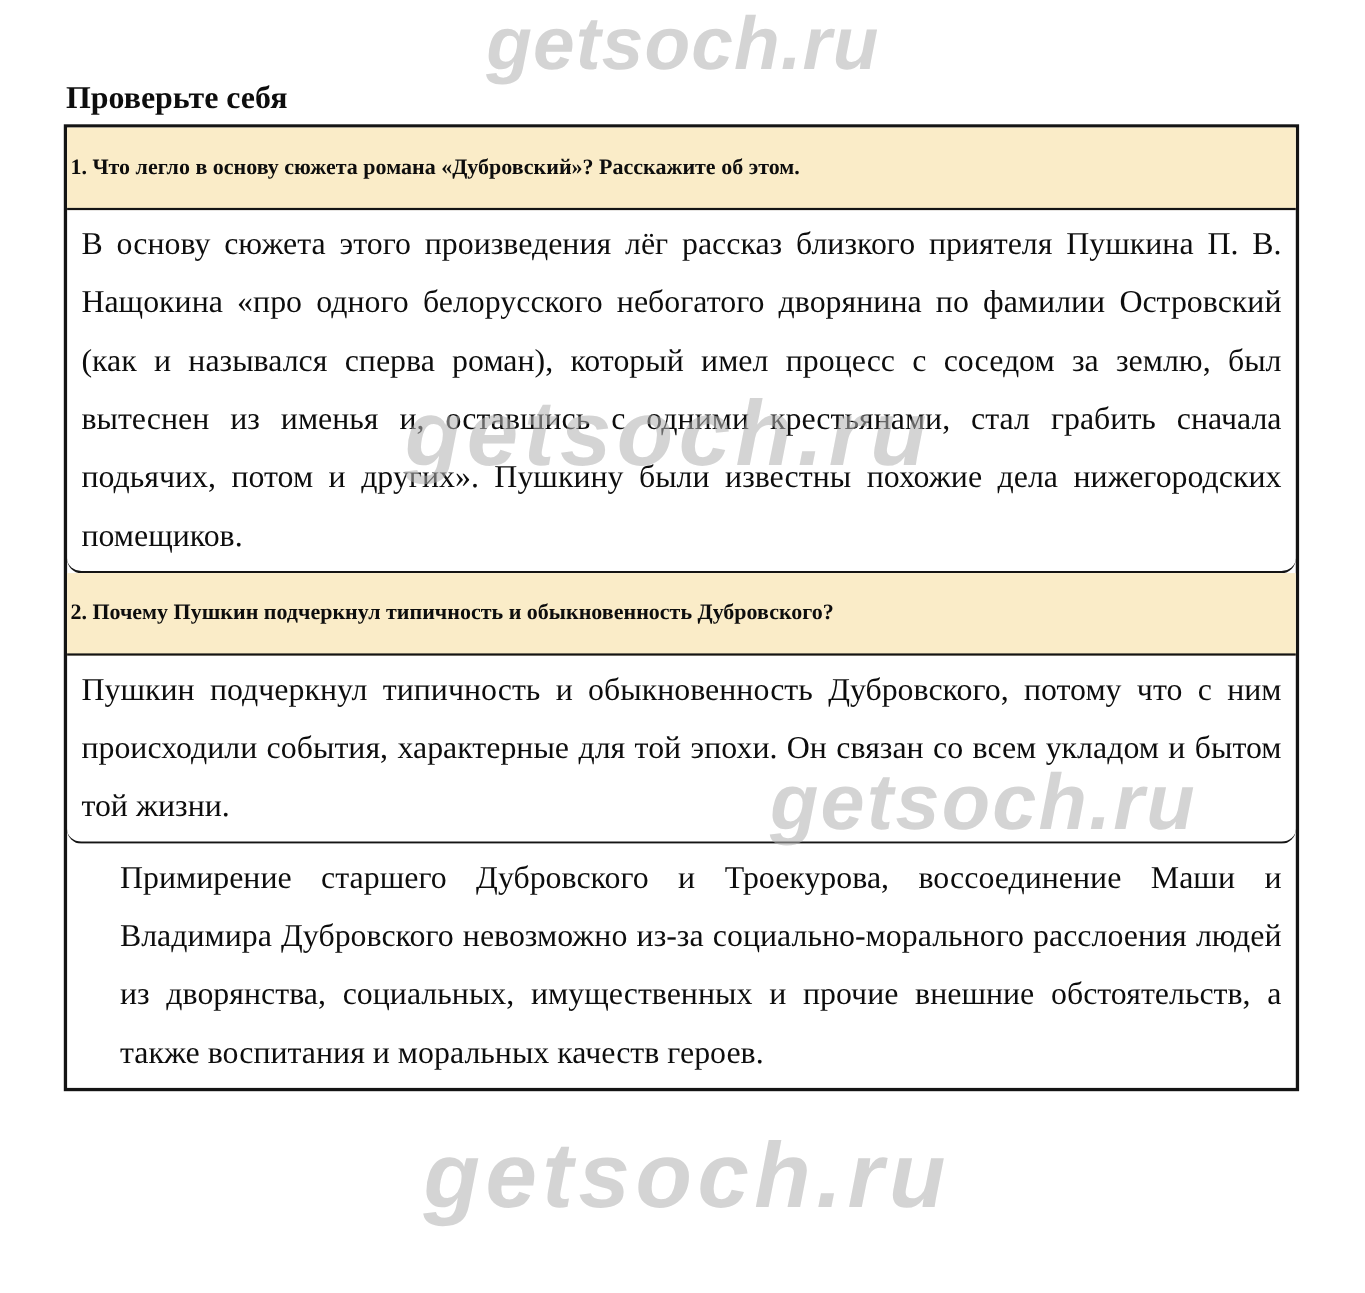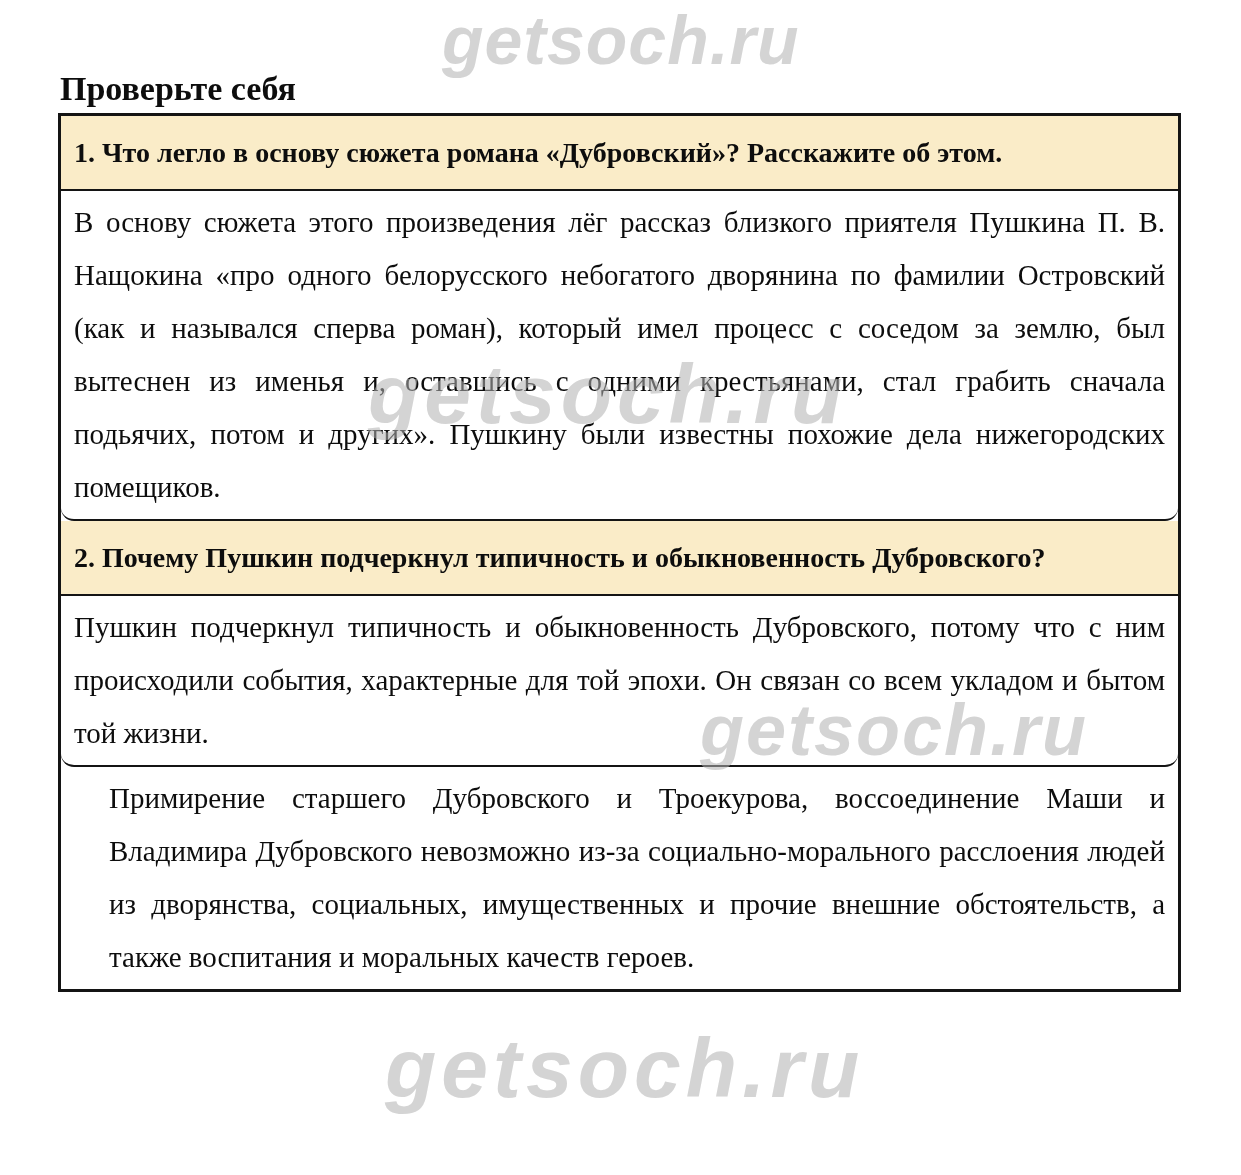--- a/index.html
+++ b/index.html
@@ -34,21 +34,21 @@
   .wm-a1  { left: 368px; top: 352px;  font-size: 84px; letter-spacing: 5px; }
   .wm-a2  { left: 700px; top: 694px;  font-size: 72px; letter-spacing: 2px; }
   .wm-a3  { left: 385px; top: 1026px; font-size: 84px; letter-spacing: 5px; }
 
   
   .page-heading {
     position: absolute;
     left: 60px;
     top: 72px;
     margin: 0;
-    font-size: 34px;
+    font-size: 29px;
     line-height: 34px;
     font-weight: bold;
     z-index: 2;
   }
 
   
   .qa-table {
     position: absolute;
     left: 58px;
     top: 113px;
@@ -62,22 +62,22 @@
     text-align: justify;
     line-height: 53px;
   }
   .row .txt {
     position: relative;
     z-index: 2;
   }
   .row.q {
     background: var(--question_bg, #FAECC8);
     border-bottom: 2px solid var(--border, #141414);
-    padding: 10px 13px;
-    font-size: 28px;
+    padding: 10px 3px;
+    font-size: 20px;
     font-weight: bold;
   }
   .row.a {
     background: transparent;
     border-bottom: 2px solid var(--border, #141414);
     padding: 5px 13px;
     font-size: 29px;
     border-radius: 13px;
   }
   .row.a:last-child {

